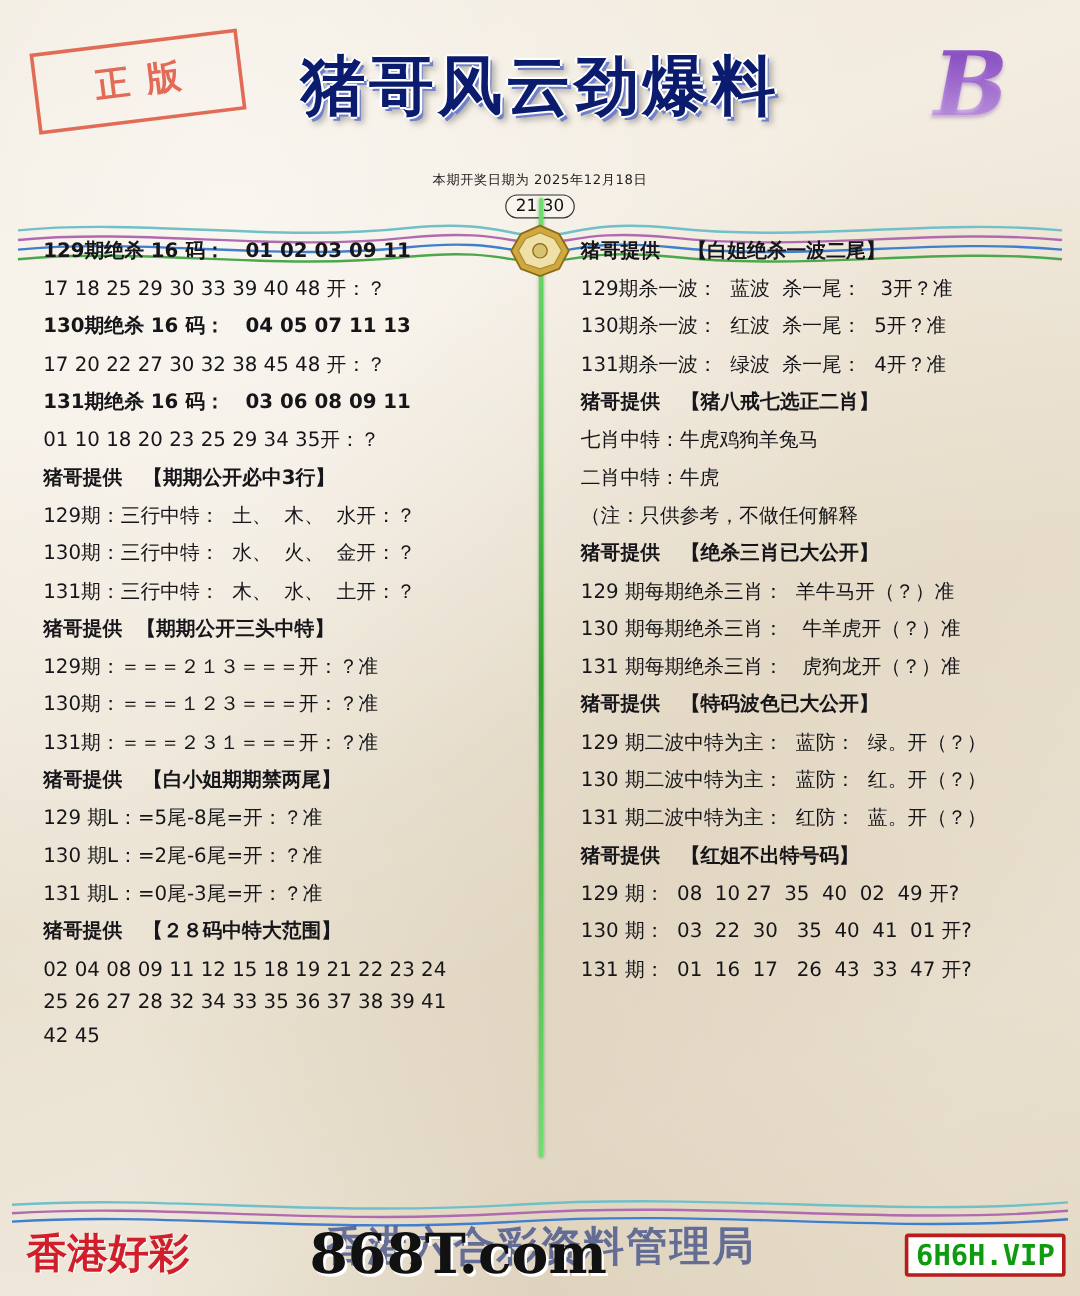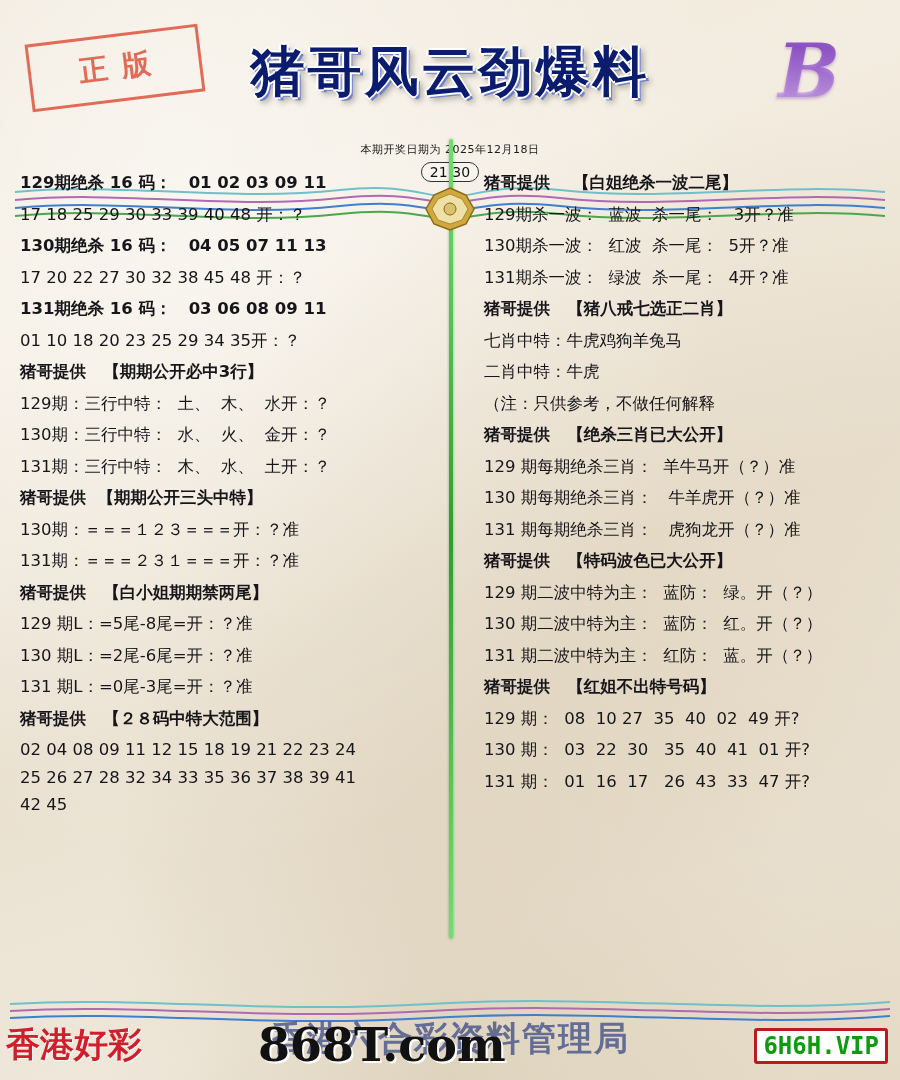--- a/index.html
+++ b/index.html
@@ -53,21 +53,21 @@
     font-size:14px;color:#111;
   }
   .timebox span{border:1px solid #333;border-radius:10px;padding:1px 8px;background:rgba(255,255,255,.25);}
   
   .waves{position:absolute;left:0;top:178px;width:900px;height:58px;}
   .medal{
     position:absolute;left:50%;top:186px;transform:translateX(-50%);
     width:60px;height:46px;z-index:3;
   }
   
-  .content{position:relative;display:flex;padding:0 20px;}
+  .content{position:relative;display:flex;padding:0 36px;margin-top:26px;}
   .col{width:50%;box-sizing:border-box;}
   .col.left{padding-right:22px;}
   .col.right{padding-left:34px;}
   .divider{
     position:absolute;left:449px;top:-36px;width:4px;height:800px;
     background:linear-gradient(180deg,#6fe06f,#2aa02a 50%,#6fe06f);
     border-radius:2px;box-shadow:0 0 3px rgba(0,90,0,.4);
   }
   .line{
     font-size:16.5px;color:#16161a;line-height:1.0;
@@ -78,21 +78,21 @@
   .line.tight{margin-bottom:11px;}
   
   .footer{position:absolute;left:0;bottom:0;width:900px;height:86px;}
   .footwave{position:absolute;left:0;top:0;width:900px;height:34px;}
   .footmain{
     position:absolute;left:0;top:22px;width:900px;text-align:center;
     font-size:34px;font-weight:bold;color:#3a4a86;opacity:.75;
     font-family:"DejaVu Serif","Liberation Serif",serif;letter-spacing:2px;
   }
   .foot-left{
-    position:absolute;left:6px;bottom:12px;font-size:34px;font-weight:bold;
+    position:absolute;left:22px;bottom:12px;font-size:34px;font-weight:bold;
     font-family:"DejaVu Serif","Liberation Serif",serif;
     color:#d01f2b;text-shadow:1px 1px 0 #fff;
   }
   .foot-mid{
     position:absolute;left:258px;bottom:8px;font-size:46px;font-weight:bold;
     font-family:"DejaVu Serif","Liberation Serif",serif;color:#111;
     text-shadow:2px 2px 0 #fff;
   }
   .foot-right{
     position:absolute;right:12px;bottom:16px;font-size:24px;font-weight:bold;
@@ -141,20 +141,21 @@
     <div class="line">17 18 25 29 30 33 39 40 48 开：？</div>
     <div class="line head">130期绝杀 16 码：   04 05 07 11 13</div>
     <div class="line">17 20 22 27 30 32 38 45 48 开：？</div>
     <div class="line head">131期绝杀 16 码：   03 06 08 09 11</div>
     <div class="line">01 10 18 20 23 25 29 34 35开：？</div>
     <div class="line head">猪哥提供   【期期公开必中3行】</div>
     <div class="line">129期：三行中特：  土、  木、  水开：？</div>
     <div class="line">130期：三行中特：  水、  火、  金开：？</div>
     <div class="line">131期：三行中特：  木、  水、  土开：？</div>
     <div class="line head">猪哥提供  【期期公开三头中特】</div>
+    <div class="line">129期：＝＝＝２１３＝＝＝开：？准</div>
     <div class="line">130期：＝＝＝１２３＝＝＝开：？准</div>
     <div class="line">131期：＝＝＝２３１＝＝＝开：？准</div>
     <div class="line head">猪哥提供   【白小姐期期禁两尾】</div>
     <div class="line">129 期L：=5尾-8尾=开：？准</div>
     <div class="line">130 期L：=2尾-6尾=开：？准</div>
     <div class="line">131 期L：=0尾-3尾=开：？准</div>
     <div class="line head">猪哥提供   【２８码中特大范围】</div>
     <div class="line tight">02 04 08 09 11 12 15 18 19 21 22 23 24</div>
     <div class="line tight">25 26 27 28 32 34 33 35 36 37 38 39 41</div>
     <div class="line tight">42 45</div>

